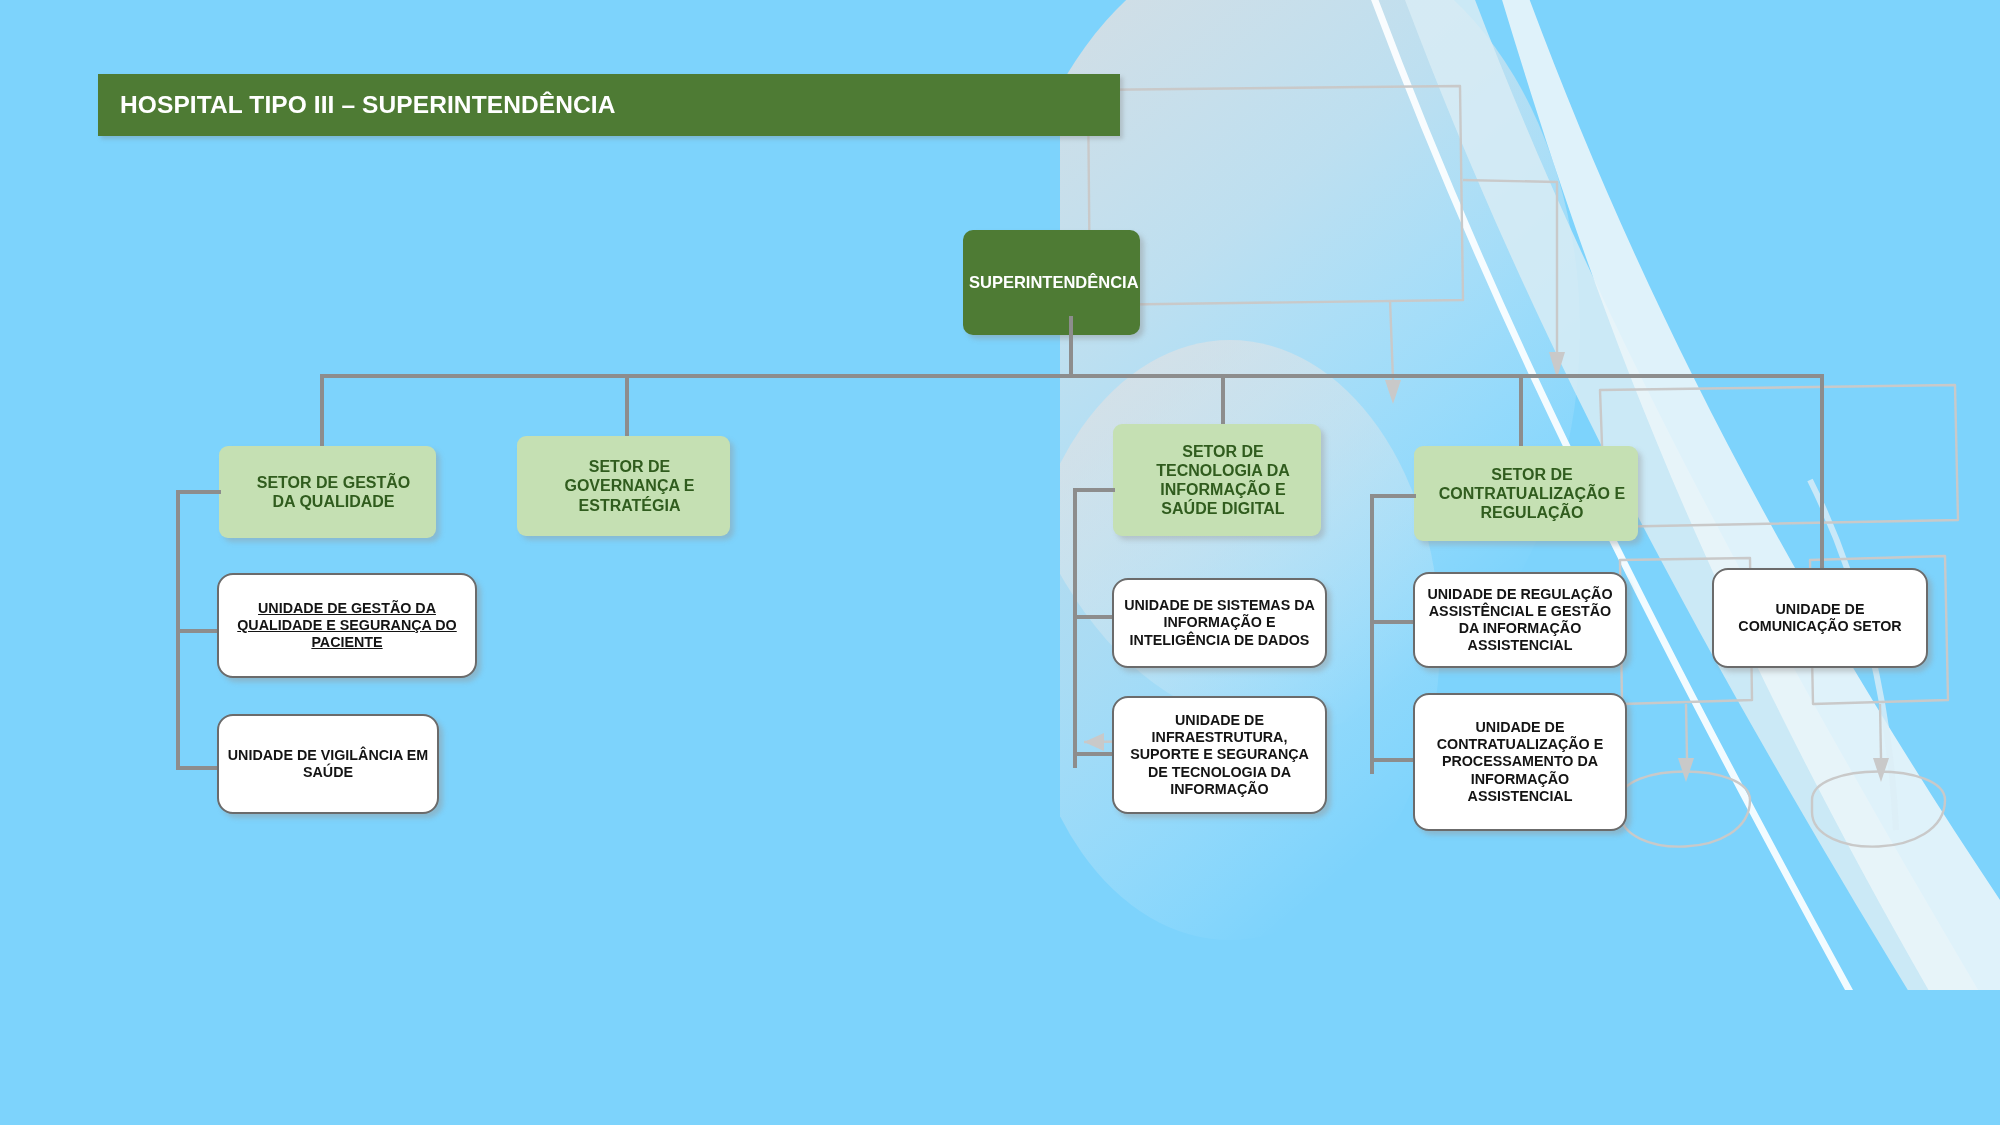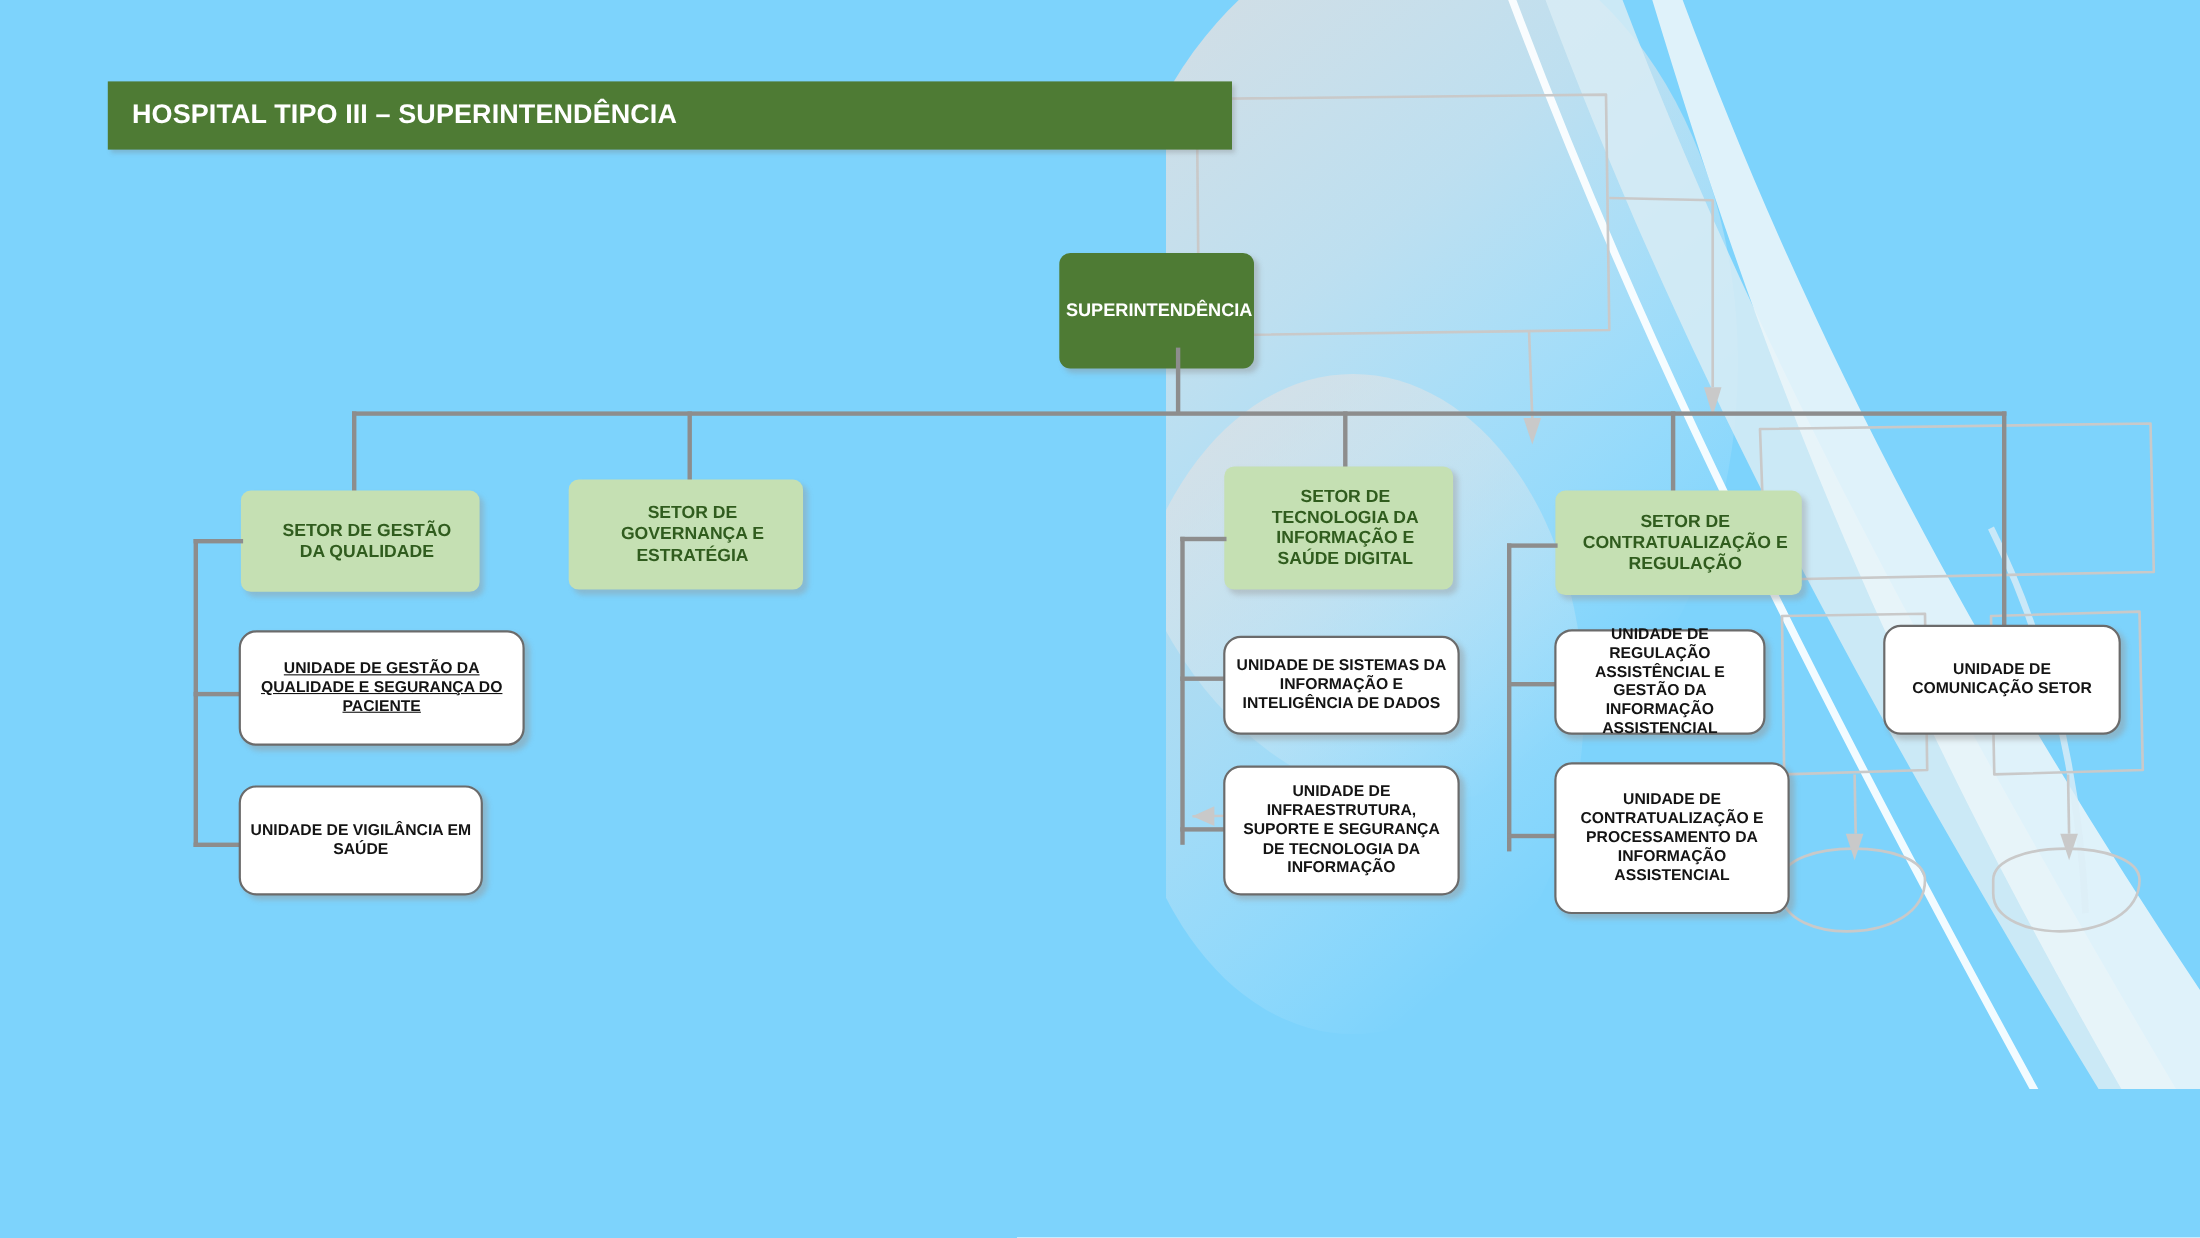--- a/index.html
+++ b/index.html
@@ -191,21 +191,21 @@
   </div>
 
   <div class="node sector" style="left:1414px; top:446px; width:224px; height:95px;">
     <span class="txt">SETOR DE CONTRATUALIZAÇÃO E REGULAÇÃO</span>
   </div>
   <div class="ln v" style="left:1370px; top:494px; height:280px;"></div>
   <div class="ln h" style="left:1370px; top:494px; width:46px;"></div>
   <div class="ln h" style="left:1370px; top:620px; width:46px;"></div>
   <div class="ln h" style="left:1370px; top:758px; width:46px;"></div>
 
-  <div class="node unit" style="left:1413px; top:572px; width:192px; height:96px;">
+  <div class="node unit" style="left:1413px; top:572px; width:214px; height:96px;">
     <span class="txt">UNIDADE DE REGULAÇÃO ASSISTÊNCIAL E GESTÃO DA INFORMAÇÃO ASSISTENCIAL</span>
   </div>
   <div class="node unit" style="left:1413px; top:693px; width:214px; height:138px;">
     <span class="txt">UNIDADE DE CONTRATUALIZAÇÃO E PROCESSAMENTO DA INFORMAÇÃO ASSISTENCIAL</span>
   </div>
 
   <div class="node unit" style="left:1712px; top:568px; width:216px; height:100px;">
     <span class="txt">UNIDADE DE COMUNICAÇÃO SETOR</span>
   </div>
 

